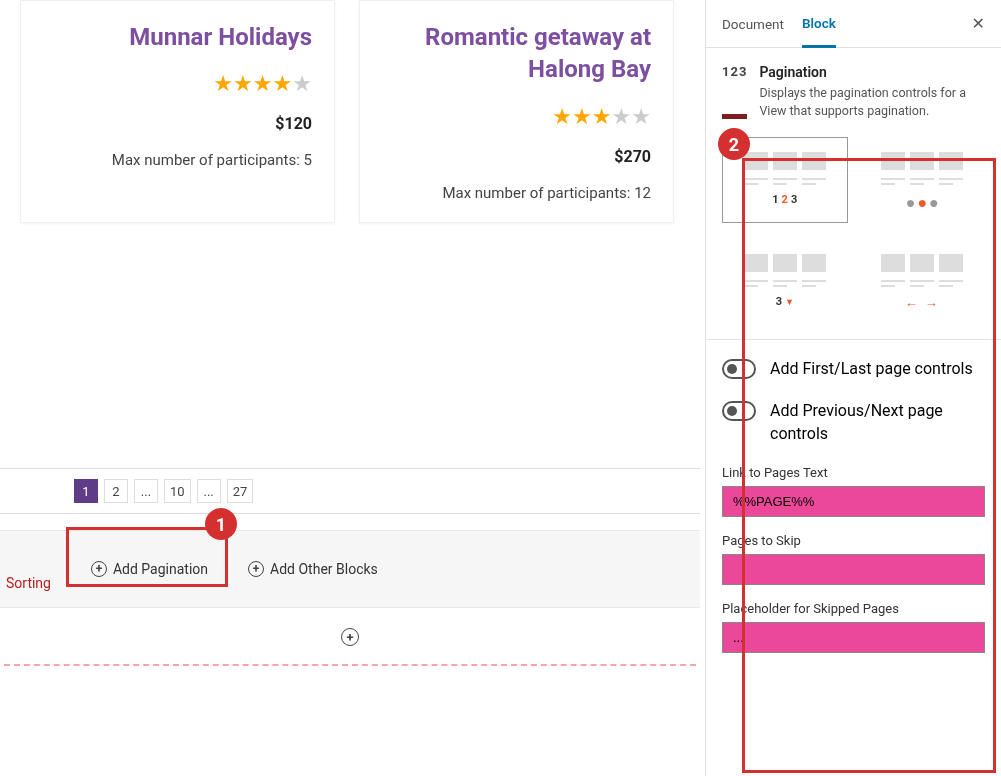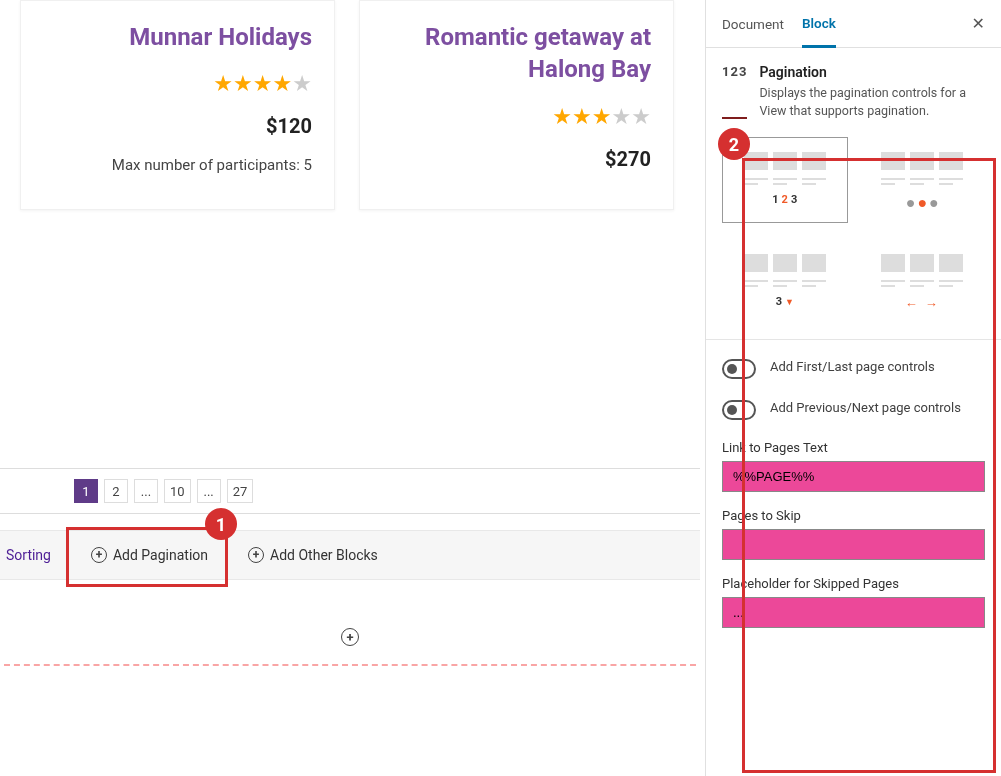--- a/index.html
+++ b/index.html
@@ -5,30 +5,30 @@
 * { box-sizing: border-box; margin: 0; padding: 0; }
 body { font-family: -apple-system, BlinkMacSystemFont, "Segoe UI", Roboto, sans-serif; background: #fff; width: 1001px; height: 776px; overflow: hidden; position: relative; }
 
 .main-area { position: absolute; left: 0; top: 0; width: 700px; height: 776px; }
 .cards-row { display: flex; gap: 24px; padding: 0 20px; text-align: right; }
 .card { background: #fff; border: 1px solid #f0f0f0; box-shadow: 0 1px 3px rgba(0,0,0,0.05); padding: 20px 22px; width: 315px; }
 .card-title { color: #7d4fa1; font-size: 24px; font-weight: 700; margin-bottom: 18px; line-height: 1.35; }
 .stars { margin-bottom: 18px; }
 .star { font-size: 22px; color: #ffa700; }
 .star.empty { color: #ccc; }
-.price { font-weight: 700; font-size: 20px; color: #222; margin-bottom: 18px; }
+.price { font-weight: 700; font-size: 16px; color: #222; margin-bottom: 18px; }
 .meta { color: #444; font-size: 15px; }
 
 .pagination-strip { position: absolute; left: 0; top: 468px; width: 700px; border-top: 1px solid #ddd; border-bottom: 1px solid #ddd; padding: 10px 0 10px 74px; display: flex; gap: 6px; }
 .pag-btn { display: inline-flex; align-items: center; justify-content: center; min-width: 24px; height: 24px; padding: 0 5px; border: 1px solid #ddd; font-size: 13px; color: #444; background: #fff; }
 .pag-btn.active { background: #5f3b88; color: #fff; border-color: #5f3b88; }
 
 .actions-strip { position: absolute; left: 0; top: 530px; width: 700px; background: #f6f6f6; border-top: 1px solid #e8e8e8; border-bottom: 1px solid #e8e8e8; padding: 16px 0; display: flex; align-items: center; }
 .action-btn { display: flex; align-items: center; gap: 6px; padding: 0 20px; font-size: 14px; color: #333; cursor: pointer; }
-.sort-label { padding-left: 6px; padding-right: 20px; font-size: 14px; color: #4c1d95; }
+.sort-label { padding-left: 6px; padding-right: 20px; font-size: 14px; color: #b91c1c; margin-top: 28px; }
 .plus-circle { display: inline-flex; width: 16px; height: 16px; border: 1.5px solid #444; border-radius: 50%; align-items: center; justify-content: center; font-size: 12px; font-weight: 700; color: #444; }
 
 .highlight-box { position: absolute; border: 3px solid #d53030; pointer-events: none; }
 .highlight-1 { left: 66px; top: 527px; width: 162px; height: 60px; }
 .num-badge { position: absolute; width: 32px; height: 32px; border-radius: 50%; background: #d53030; color: #fff; font-size: 18px; font-weight: 700; display: flex; align-items: center; justify-content: center; z-index: 10; }
 .badge-1 { left: 205px; top: 508px; }
 
 .add-circle { position: absolute; left: 50%; top: 628px; transform: translateX(-50%); width: 18px; height: 18px; border: 1.5px solid #444; border-radius: 50%; display: flex; align-items: center; justify-content: center; font-size: 13px; color: #444; font-weight: 700; }
 
 .dashed-line { position: absolute; left: 4px; top: 664px; width: 692px; border-top: 2px dashed #f9a5a5; }
@@ -37,21 +37,21 @@
 
 
 .sidebar { position: absolute; right: 0; top: 0; width: 296px; height: 776px; border-left: 1px solid #e0e0e0; background: #fff; }
 .sidebar-tabs { display: flex; align-items: center; border-bottom: 1px solid #e0e0e0; height: 48px; padding: 0 16px; gap: 18px; position: relative; }
 .tab { font-size: 13.5px; color: #555; cursor: pointer; padding: 14px 0; }
 .tab.active { color: #0073aa; font-weight: 600; border-bottom: 3px solid #0073aa; margin-bottom: -1px; }
 .close-x { margin-left: auto; font-size: 16px; color: #555; cursor: pointer; }
 
 .panel { padding: 16px; }
 .block-header { display: flex; gap: 12px; margin-bottom: 18px; }
-.block-icon { font-size: 13px; font-weight: 700; color: #444; border-bottom: 2px solid #7f1d1d; padding-bottom: 2px; letter-spacing: 1px; }
+.block-icon { font-size: 13px; font-weight: 700; color: #444; border-bottom: 5px solid #7f1d1d; padding-bottom: 2px; letter-spacing: 1px; }
 .block-title { font-size: 14px; font-weight: 600; color: #222; margin-bottom: 4px; }
 .block-desc { font-size: 12.5px; color: #555; line-height: 1.4; }
 
 .highlight-2 { left: 742px; top: 158px; width: 254px; height: 615px; }
 .badge-2 { left: 718px; top: 128px; }
 
 .style-grid { display: grid; grid-template-columns: 1fr 1fr; gap: 16px 12px; margin-bottom: 18px; }
 .style-opt { border: 1px solid transparent; padding: 14px 6px 10px; display: flex; flex-direction: column; align-items: center; gap: 8px; cursor: pointer; }
 .style-opt.selected { border: 1.5px solid #999; }
 .thumb-blocks { display: flex; gap: 5px; }
@@ -66,21 +66,21 @@
 .dot { color: #999; }
 .dot.active { color: #f05a28; }
 .caret-down { color: #f05a28; font-size: 9px; }
 .arrows { color: #f05a28; font-size: 13px; letter-spacing: 2px; }
 
 .divider { height: 1px; background: #e5e5e5; margin: 10px -16px 18px; }
 
 .toggle-row { display: flex; align-items: flex-start; gap: 14px; margin-bottom: 20px; }
 .toggle { width: 34px; height: 20px; border: 2px solid #555; border-radius: 10px; position: relative; flex-shrink: 0; margin-top: 1px; }
 .toggle::after { content: ''; position: absolute; width: 10px; height: 10px; background: #555; border-radius: 50%; left: 3px; top: 3px; }
-.toggle-label { font-size: 13px; color: #404040; line-height: 1.4; }
+.toggle-label { font-size: 16px; color: #000000; line-height: 1.4; }
 
 .field-group { margin-bottom: 16px; }
 .field-label { font-size: 13px; color: #333; margin-bottom: 6px; display: block; }
 .text-input { width: 100%; padding: 7px 10px; border: 1px solid #888; font-size: 13px; background: #ec4899; }
 </style>
 </head>
 <body>
 
 <div class="main-area">
   <div class="cards-row">
@@ -91,20 +91,21 @@
       </div>
       <div class="price">$120</div>
       <div class="meta">Max number of participants: 5</div>
     </div>
     <div class="card">
       <div class="card-title">Romantic getaway at Halong Bay</div>
       <div class="stars">
         <span class="star">★</span><span class="star">★</span><span class="star">★</span><span class="star empty">★</span><span class="star empty">★</span>
       </div>
       <div class="price">$270</div>
+      <div class="meta">Max number of participants: 12</div>
     </div>
   </div>
 
   <div class="pagination-strip">
     <span class="pag-btn active">1</span>
     <span class="pag-btn">2</span>
     <span class="pag-btn">...</span>
     <span class="pag-btn">10</span>
     <span class="pag-btn">...</span>
     <span class="pag-btn">27</span>

